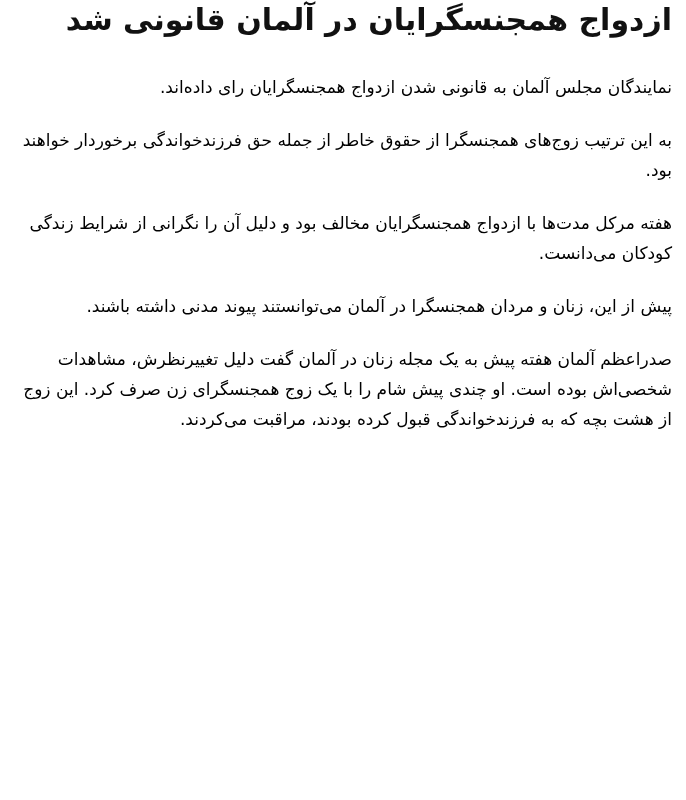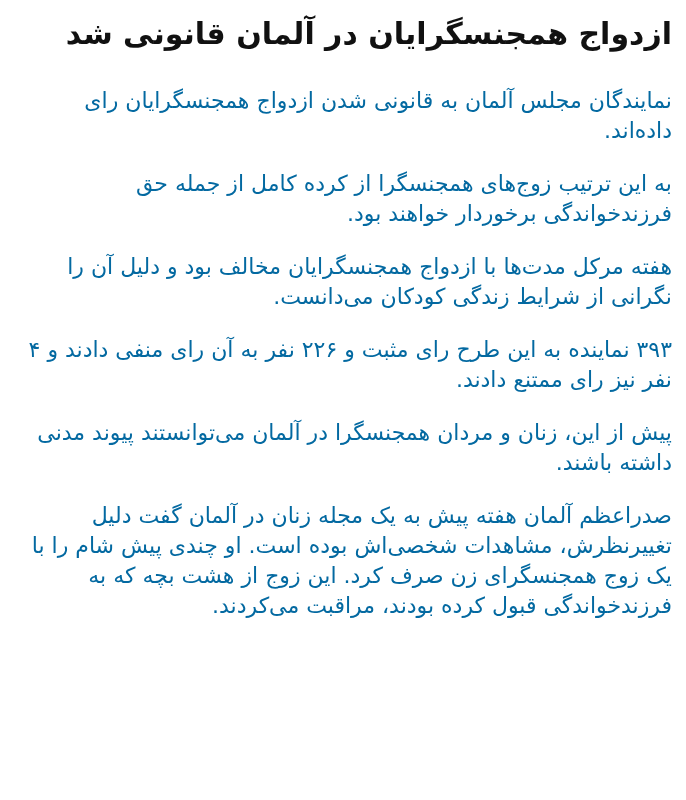--- a/index.html
+++ b/index.html
@@ -20,40 +20,38 @@
       left: 10px;
       right: 14px;
       top: 0;
     }
     .title {
       font-family: "DejaVu Sans", sans-serif;
       font-weight: bold;
       font-size: 30px;
       color: #111111;
       margin: 0;
-      padding-top: 14px;
       line-height: 40px;
       height: 60px;
       letter-spacing: 0;
     }
     .para {
       font-family: "DejaVu Sans", sans-serif;
-      font-size: 22px;
-      color: #0369a1;
+      font-size: 17px;
+      color: #000000;
       line-height: 30px;
       margin: 0 0 23px 0;
     }
     .para.first {
       margin-top: 12px;
     }
   </style>
 </head>
 <body>
 
 <div class="article">
   <h1 class="title">ازدواج همجنسگرایان در آلمان قانونی شد</h1>
   <p class="para first">نمایندگان مجلس آلمان به قانونی شدن ازدواج همجنسگرایان رای داده‌اند.</p>
-  <p class="para">به این ترتیب زوج‌های همجنسگرا از کرده کامل از جمله حق فرزندخواندگی برخوردار خواهند بود.</p>
+  <p class="para">به این ترتیب زوج‌های همجنسگرا از حقوق خاطر از جمله حق فرزندخواندگی برخوردار خواهند بود.</p>
   <p class="para">هفته مرکل مدت‌ها با ازدواج همجنسگرایان مخالف بود و دلیل آن را نگرانی از شرایط زندگی کودکان می‌دانست.</p>
-  <p class="para">۳۹۳ نماینده به این طرح رای مثبت و ۲۲۶ نفر به آن رای منفی دادند و ۴ نفر نیز رای ممتنع دادند.</p>
   <p class="para">پیش از این، زنان و مردان همجنسگرا در آلمان می‌توانستند پیوند مدنی داشته باشند.</p>
   <p class="para">صدراعظم آلمان هفته پیش به یک مجله زنان در آلمان گفت دلیل تغییرنظرش، مشاهدات شخصی‌اش بوده است. او چندی پیش شام را با یک زوج همجنسگرای زن صرف کرد. این زوج از هشت بچه که به فرزندخواندگی قبول کرده بودند، مراقبت می‌کردند.</p>
 </div>
 
 </body></html>

